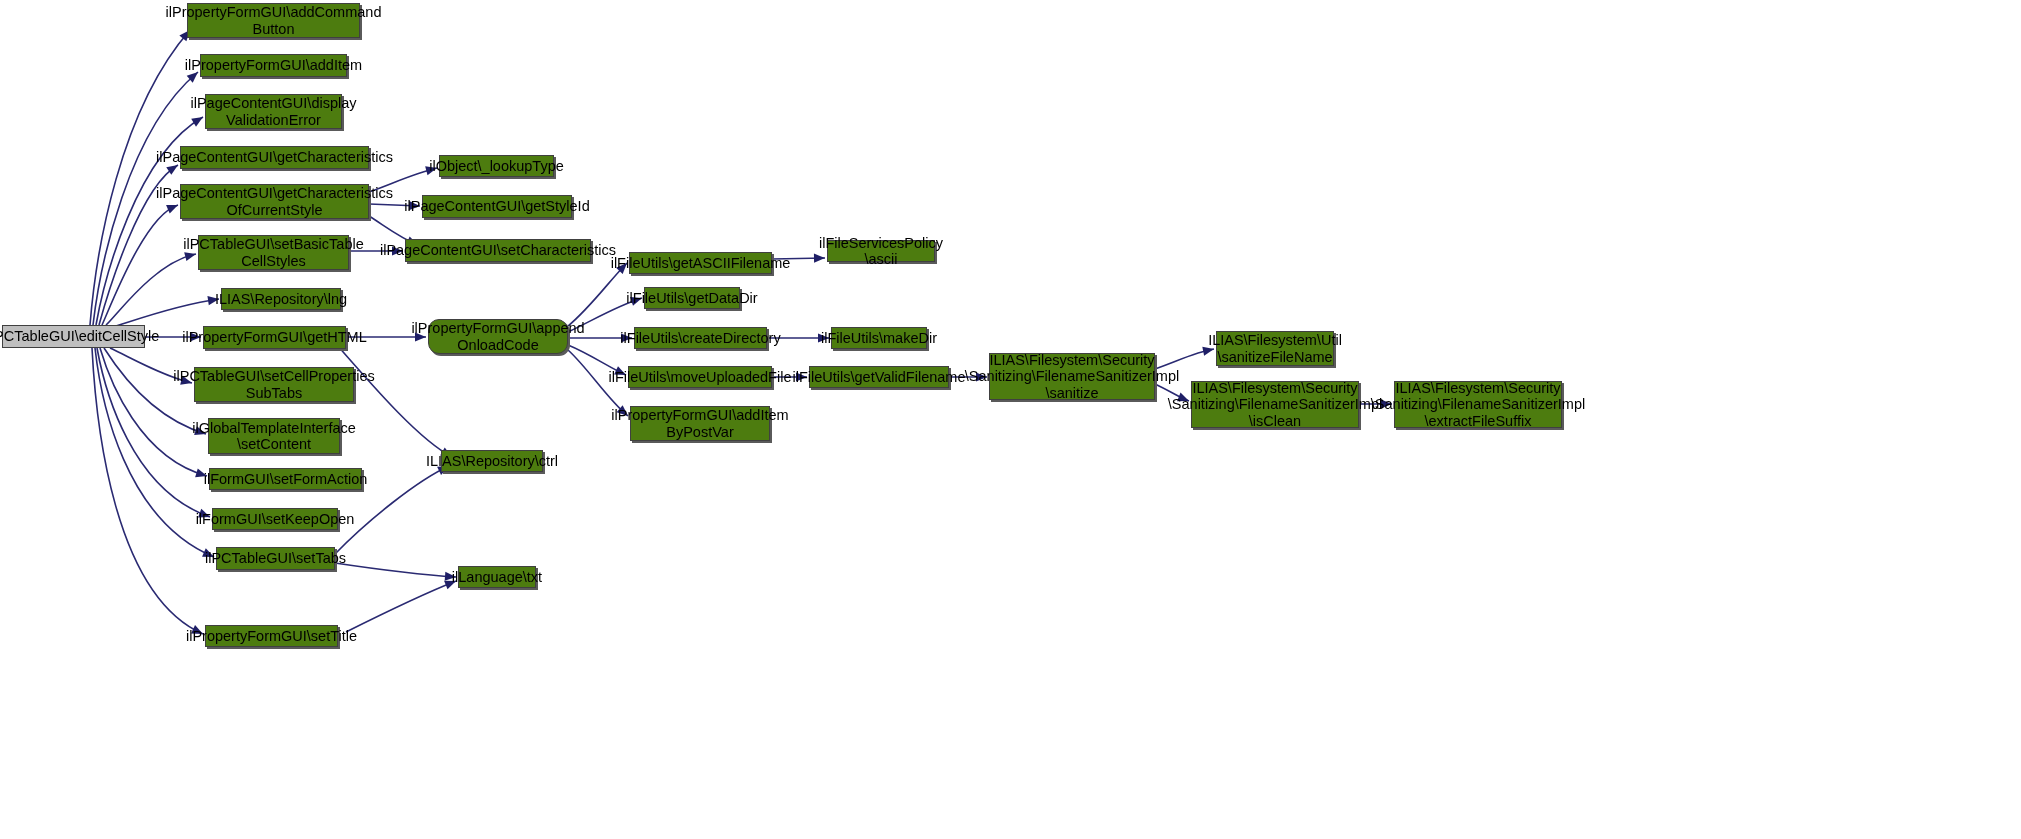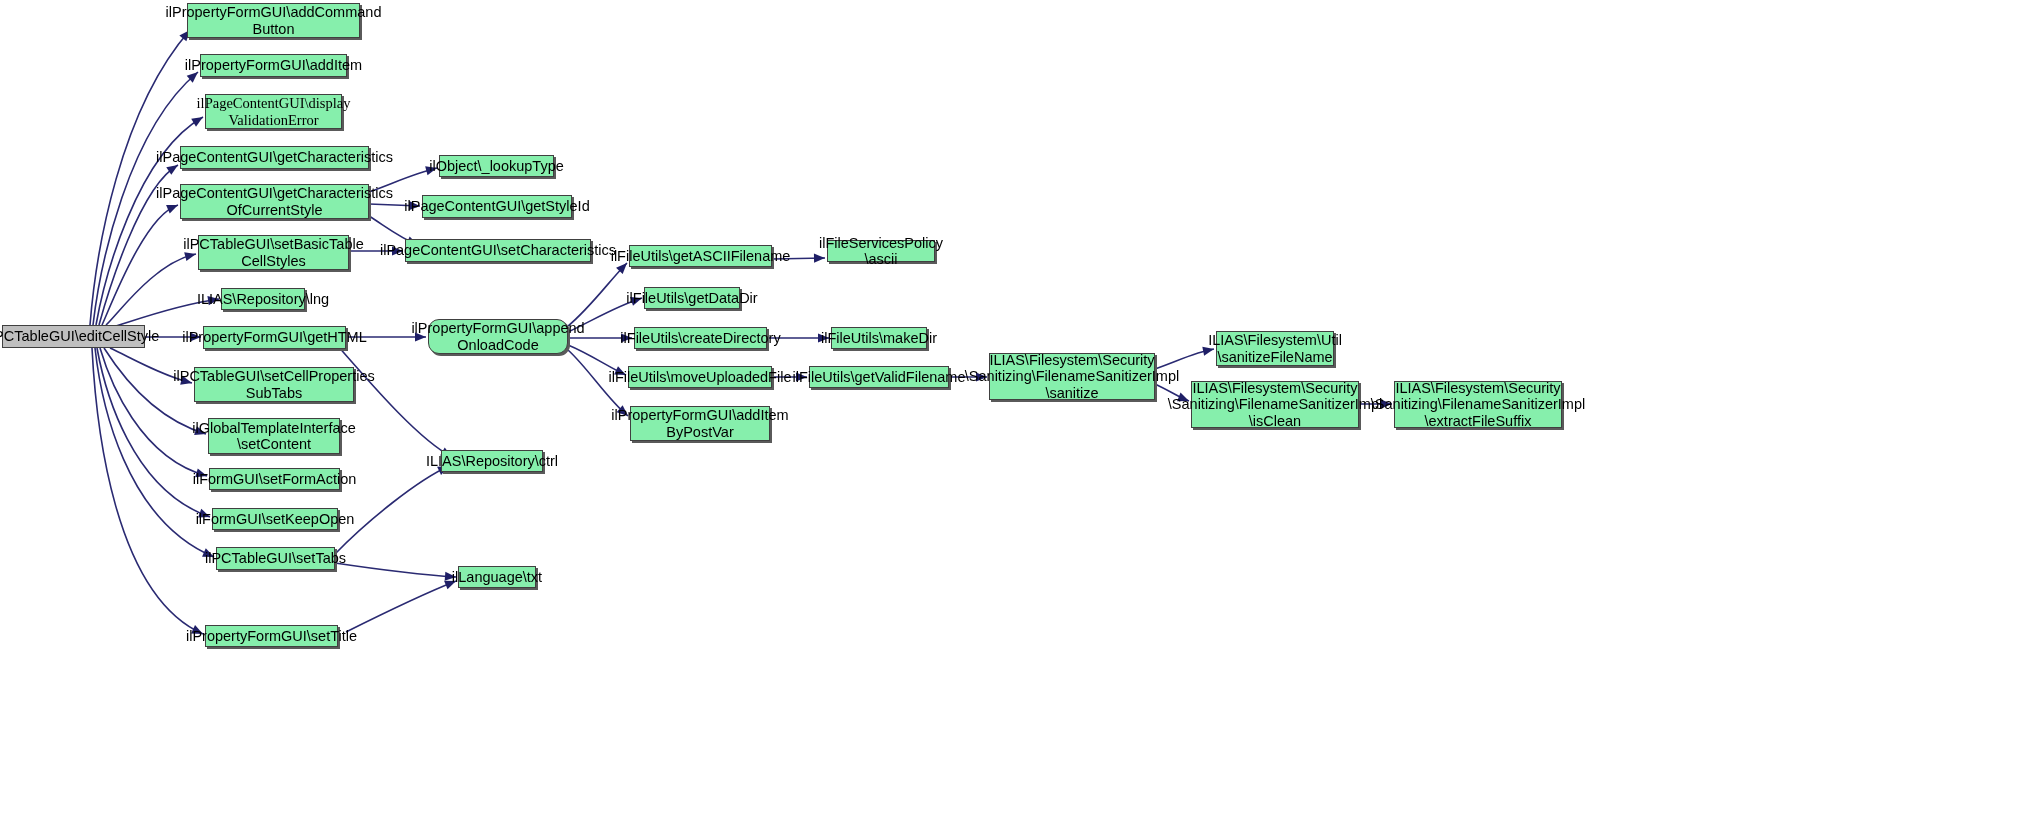--- a/index.html
+++ b/index.html
@@ -1,18 +1,18 @@
 <!DOCTYPE html>
 <html><head>
 <meta charset="utf-8">
 <style>
   html,body{margin:0;padding:0;background:#ffffff;}
   body{font-family:"Liberation Sans","DejaVu Sans",sans-serif;}
   #canvas{position:relative;width:2021px;height:839px;background:#ffffff;overflow:hidden;}
-  .node{position:absolute;box-sizing:border-box;border:1px solid #404040;background:#86efac;
+  .node{position:absolute;box-sizing:border-box;border:1px solid #404040;background:#4d7c0f;
         display:flex;align-items:center;justify-content:center;text-align:center;
         font-size:14.5px;line-height:1.12;color:#000000;padding:1px 4px;white-space:pre-line;}
   .node.root{background:#bfbfbf;border:1px solid #404040;}
   .node.shadow{box-shadow:2px 2px 0 0 #5a5a5a;}
   svg.edges{position:absolute;left:0;top:0;width:2021px;height:839px;overflow:visible;pointer-events:none;}
   svg.edges path{fill:none;stroke:#2a2a72;stroke-width:1.6;}
   svg.edges polygon{fill:#1f1f66;stroke:none;}
 </style>
 </head>
 <body>
@@ -158,45 +158,45 @@
       <g>
         <path d="M 1359,404 L 1392,404"></path>
         <polygon points="0,0 -11,-4.6 -11,4.6" transform="translate(1392,404) rotate(0)"></polygon>
       </g>
     </svg>
   <div id="node-layer">
       <div class="node root" style="left: 2px; top: 325px; width: 143px; height: 23px;">ilPCTableGUI\editCellStyle</div>
       <div class="node shadow" style="left: 187px; top: 3px; width: 173px; height: 35px;">ilPropertyFormGUI\addCommand
 Button</div>
       <div class="node shadow" style="left: 200px; top: 54px; width: 147px; height: 23px;">ilPropertyFormGUI\addItem</div>
-      <div class="node shadow" style="left: 205px; top: 94px; width: 137px; height: 35px; font-family: Liberation Serif, serif;">ilPageContentGUI\display
+      <div class="node shadow" style="left: 205px; top: 94px; width: 137px; height: 35px;">ilPageContentGUI\display
 ValidationError</div>
       <div class="node shadow" style="left: 180px; top: 146px; width: 189px; height: 23px;">ilPageContentGUI\getCharacteristics</div>
       <div class="node shadow" style="left: 180px; top: 184px; width: 189px; height: 35px;">ilPageContentGUI\getCharacteristics
 OfCurrentStyle</div>
       <div class="node shadow" style="left: 198px; top: 235px; width: 151px; height: 35px;">ilPCTableGUI\setBasicTable
 CellStyles</div>
-      <div class="node shadow" style="left: 221px; top: 288px; width: 84px; height: 22px;">ILIAS\Repository\lng</div>
+      <div class="node shadow" style="left: 221px; top: 288px; width: 120px; height: 22px;">ILIAS\Repository\lng</div>
       <div class="node shadow" style="left: 203px; top: 326px; width: 143px; height: 23px;">ilPropertyFormGUI\getHTML</div>
       <div class="node shadow" style="left: 194px; top: 367px; width: 160px; height: 35px;">ilPCTableGUI\setCellProperties
 SubTabs</div>
       <div class="node shadow" style="left: 208px; top: 418px; width: 132px; height: 36px;">ilGlobalTemplateInterface
 \setContent</div>
-      <div class="node shadow" style="left: 209px; top: 468px; width: 131px; height: 22px;">ilFormGUI\setFormAction</div>
+      <div class="node shadow" style="left: 209px; top: 468px; width: 153px; height: 22px;">ilFormGUI\setFormAction</div>
       <div class="node shadow" style="left: 212px; top: 508px; width: 126px; height: 22px;">ilFormGUI\setKeepOpen</div>
       <div class="node shadow" style="left: 216px; top: 547px; width: 119px; height: 23px;">ilPCTableGUI\setTabs</div>
       <div class="node shadow" style="left: 205px; top: 625px; width: 133px; height: 22px;">ilPropertyFormGUI\setTitle</div>
       <div class="node shadow" style="left: 439px; top: 155px; width: 115px; height: 22px;">ilObject\_lookupType</div>
       <div class="node shadow" style="left: 422px; top: 195px; width: 150px; height: 23px;">ilPageContentGUI\getStyleId</div>
       <div class="node shadow" style="left: 405px; top: 239px; width: 186px; height: 23px;">ilPageContentGUI\setCharacteristics</div>
       <div class="node shadow" style="left: 428px; top: 319px; width: 140px; height: 35px; border-radius: 11px;">ilPropertyFormGUI\append
 OnloadCode</div>
       <div class="node shadow" style="left: 441px; top: 450px; width: 102px; height: 22px;">ILIAS\Repository\ctrl</div>
       <div class="node shadow" style="left: 458px; top: 566px; width: 78px; height: 22px;">ilLanguage\txt</div>
-      <div class="node shadow" style="left: 629px; top: 245px; width: 143px; height: 22px; text-align: center;">ilFileUtils\getASCIIFilename</div>
+      <div class="node shadow" style="left: 629px; top: 252px; width: 143px; height: 22px; text-align: center;">ilFileUtils\getASCIIFilename</div>
       <div class="node shadow" style="left: 644px; top: 287px; width: 96px; height: 22px;">ilFileUtils\getDataDir</div>
       <div class="node shadow" style="left: 634px; top: 327px; width: 133px; height: 22px;">ilFileUtils\createDirectory</div>
       <div class="node shadow" style="left: 628px; top: 366px; width: 144px; height: 22px;">ilFileUtils\moveUploadedFile</div>
       <div class="node shadow" style="left: 630px; top: 406px; width: 140px; height: 35px;">ilPropertyFormGUI\addItem
 ByPostVar</div>
       <div class="node shadow" style="left: 827px; top: 240px; width: 108px; height: 22px;">ilFileServicesPolicy
 \ascii</div>
       <div class="node shadow" style="left: 831px; top: 327px; width: 96px; height: 22px;">ilFileUtils\makeDir</div>
       <div class="node shadow" style="left: 809px; top: 366px; width: 140px; height: 22px;">ilFileUtils\getValidFilename</div>
       <div class="node shadow" style="left: 989px; top: 353px; width: 166px; height: 47px;">ILIAS\Filesystem\Security

